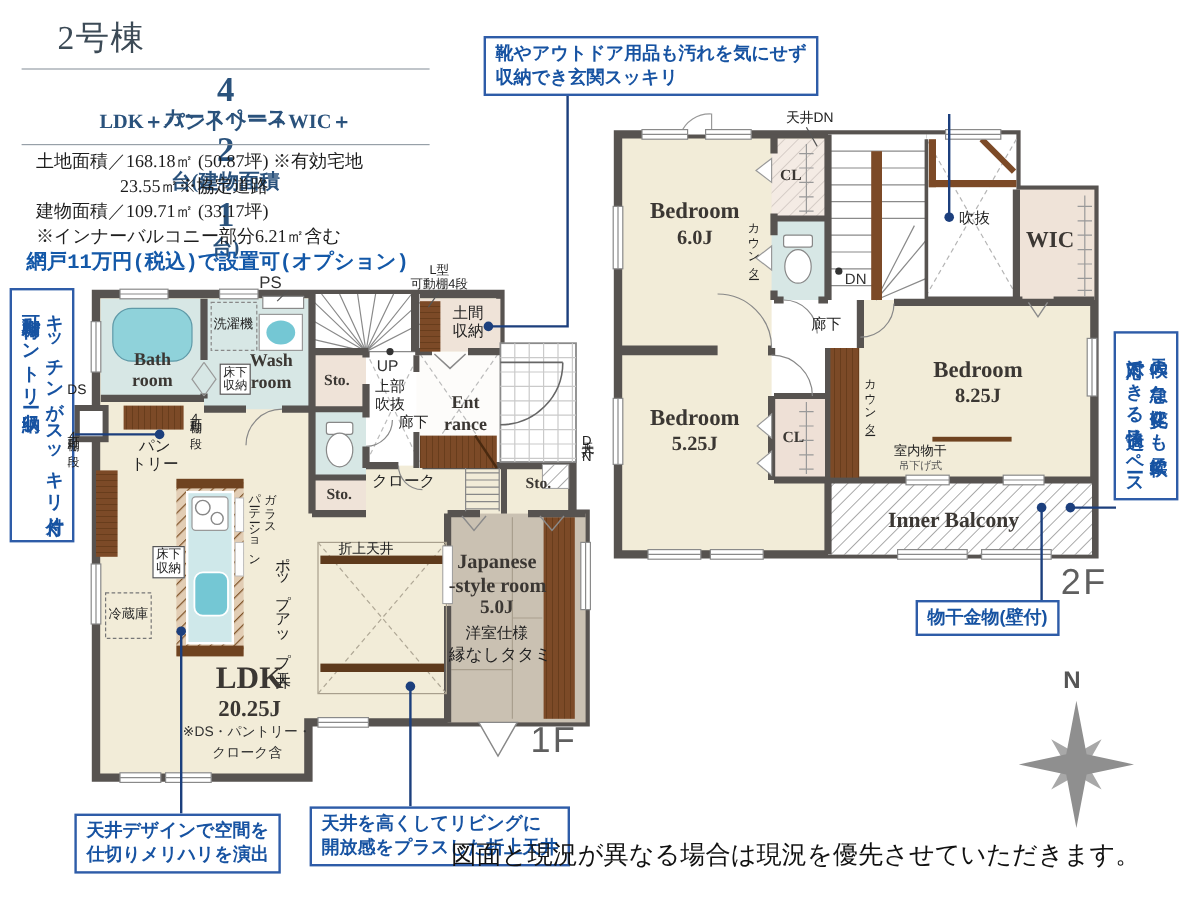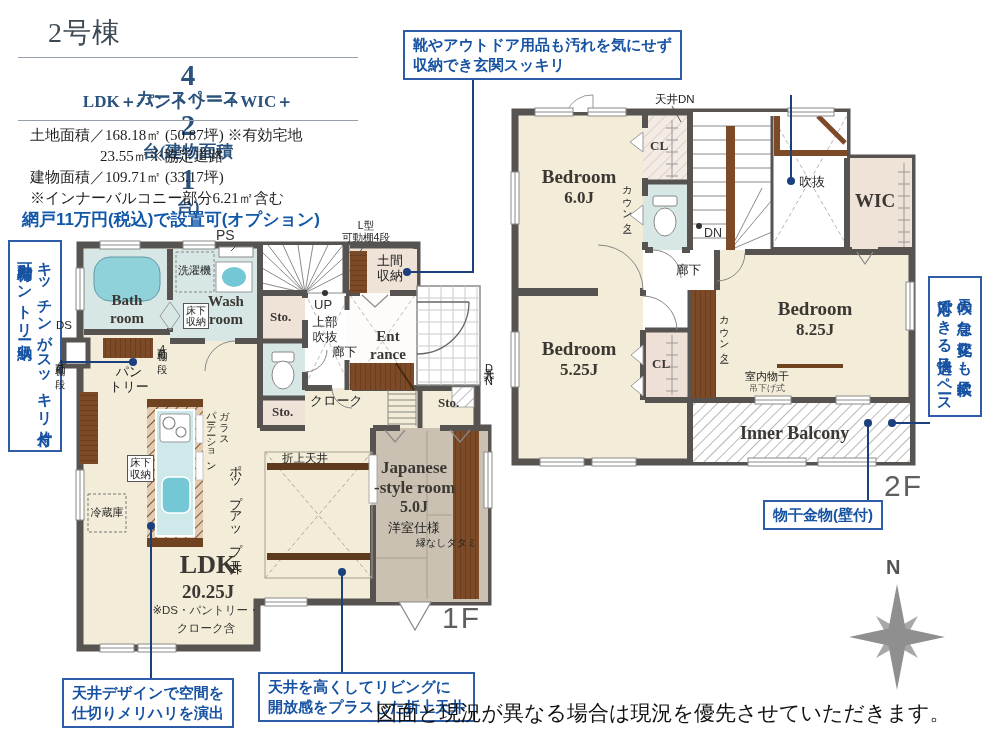--- a/index.html
+++ b/index.html
@@ -278,21 +278,21 @@
 
 <div class="lb" style="left:48px;top:16px;font-size:28px;color:#3c4a56;font-family:'Liberation Serif','DejaVu Serif',serif;letter-spacing:1px;">2号棟</div>
 <div class="hr" style="left:18px;top:57px;width:340px;"></div>
 <div class="lb spec ctr" style="left:18px;top:58px;width:340px;"><span style="display:inline;"><span class="big">4</span><span class="sm">LDK＋パントリー＋WIC＋</span></span></div>
 <div class="lb spec ctr" style="left:18px;top:88px;width:340px;"><span style="display:inline;"><span class="sm">カースペース</span><span class="big">2</span><span class="sm">台(建物面積</span><span class="big">1</span><span class="sm">台)</span></span></div>
 <div class="hr" style="left:18px;top:120px;width:340px;"></div>
 <div class="lb" style="left:30px;top:127px;font-size:15px;color:#1d1d1d;font-family:'Liberation Serif','DejaVu Serif',serif;">土地面積／168.18㎡ (50.87坪) ※有効宅地</div>
 <div class="lb" style="left:100px;top:148px;font-size:15px;color:#1d1d1d;font-family:'Liberation Serif','DejaVu Serif',serif;">23.55㎡※協定道路</div>
 <div class="lb" style="left:30px;top:169px;font-size:15px;color:#1d1d1d;font-family:'Liberation Serif','DejaVu Serif',serif;">建物面積／109.71㎡ (33.17坪)</div>
 <div class="lb" style="left:30px;top:190px;font-size:15px;color:#1d1d1d;font-family:'Liberation Serif','DejaVu Serif',serif;">※インナーバルコニー部分6.21㎡含む</div>
-<div class="lb" style="left:22px;top:210px;font-size:17px;font-weight:bold;color:#1358a8;">網戸11万円(税込)で設置可(オプション)</div>
+<div class="lb" style="left:22px;top:210px;font-size:17px;font-weight:bold;color:#1358a8;font-family:Liberation Mono, monospace;">網戸11万円(税込)で設置可(オプション)</div>
 
 <div class="co" style="left:403px;top:30px;">
   <span>靴やアウトドア用品も汚れを気にせず</span>
   <span>収納でき玄関スッキリ</span>
 </div>
 <div class="co cov" style="left:8px;top:240px;">
   <span>キッチンがスッキリ片付く</span>
   <span>可動棚付パントリー収納</span>
 </div>
 <div class="co cov" style="left:928px;top:276px;">
@@ -370,21 +370,21 @@
 </div>
 <div class="lb ctr" style="left:146px;top:604px;width:120px;font-size:11.5px;color:#333;">
   <span>※DS・パントリー・</span>
       <span style="margin-top:4px;">クローク含</span>
 </div>
 <div class="lb ctr" style="left:374px;top:458px;width:80px;">
   <span class="rm" style="font-size:17px;">Japanese</span>
   <span class="rm" style="font-size:17px;">-style room</span>
   <span class="rm" style="font-size:16px;">5.0J</span>
   <span style="font-size:13px;margin-top:3px;">洋室仕様</span>
-  <span style="font-size:10px;margin-top:2px;padding-left:42px;">縁なしタタミ</span>
+  <span style="font-size:14px;margin-top:2px;">縁なしタタミ</span>
 </div>
 <div class="lb fl" style="left:442px;top:600px;">1F</div>
 
 <div class="lb" style="left:655px;top:93px;font-size:11.5px;">天井DN</div>
 <div class="lb rm ctr" style="left:531px;top:166px;width:96px;">
   <span style="font-size:19px;">Bedroom</span>
   <span style="font-size:17px;">6.0J</span>
 </div>
 <div class="lb rm" style="left:650px;top:138px;font-size:13px;">CL</div>
 <div class="lb vt" style="left:621px;top:178px;font-size:10px;">カウンター</div>

